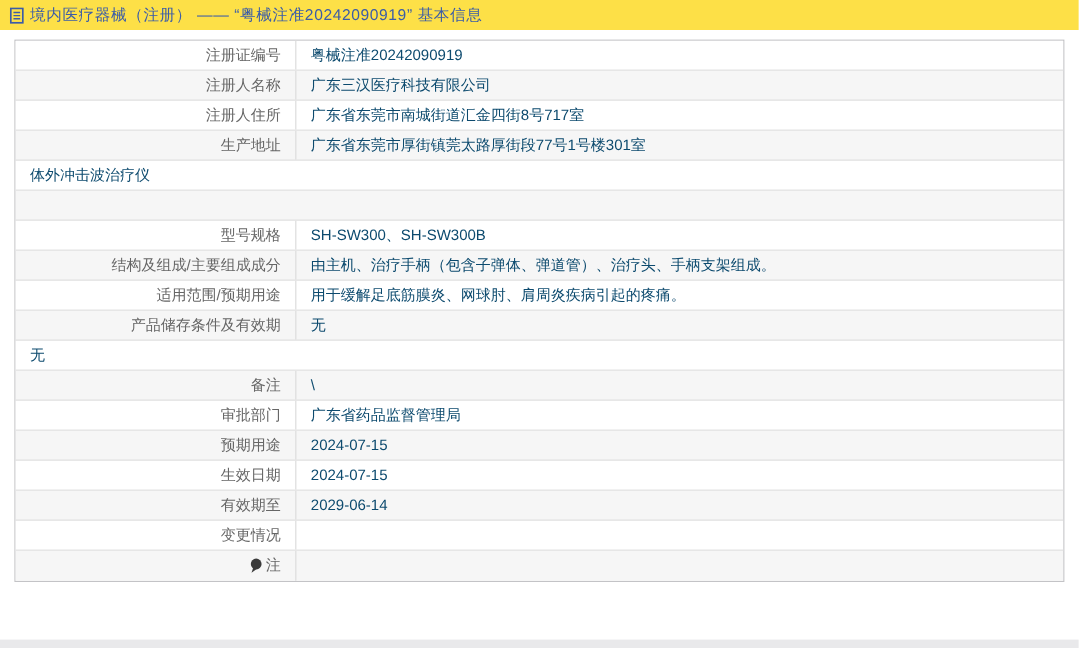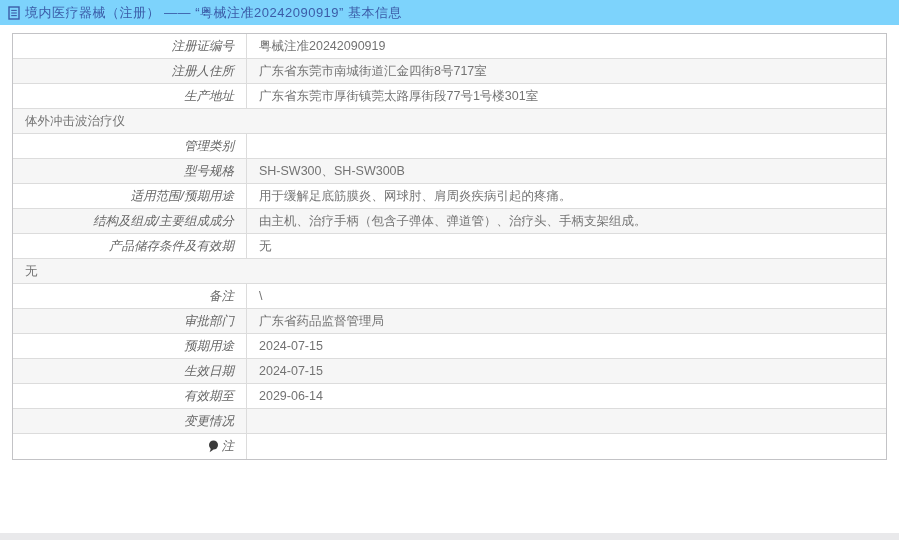--- a/index.html
+++ b/index.html
@@ -5,21 +5,21 @@
   * { margin:0; padding:0; box-sizing:border-box; }
   html,body { width:899px; height:540px; }
   body {
     background:#ffffff;
     font-family:"Liberation Sans","DejaVu Sans",sans-serif;
     position:relative;
     overflow:hidden;
   }
   .topbar {
     height:25px;
-    background:#7dd3fc;
+    background:#fde047;
     display:flex;
     align-items:center;
     padding-left:8px;
   }
   .doc-icon { display:inline-flex; margin-right:4px; }
   .page-title {
     color:#3b5ca8;
     font-size:13px;
     letter-spacing:0.5px;
     white-space:nowrap;
@@ -44,29 +44,28 @@
     width:234px;
     border-right:1px solid #dcdcdc;
     display:flex;
     justify-content:flex-end;
     align-items:center;
     gap:3px;
     padding-right:12px;
     font-size:12.5px;
     color:#666;
     white-space:nowrap;
-    font-style:italic;
   }
   .t-value {
     flex:1;
     display:flex;
     align-items:center;
     padding-left:12px;
     font-size:12.5px;
-    color:#737373;
+    color:#0c4a6e;
     white-space:nowrap;
   }
   .t-value.link { color:#58a0dc; cursor:pointer; }
   .note-icon { display:none; }
   .note-icon.show { display:inline-flex; }
   .footer-strip {
     position:absolute;
     left:0; bottom:0;
     width:899px; height:7px;
     background:#e9e9eb;
@@ -89,20 +88,27 @@
 
 <div class="table-wrap">
   <div class="t-row">
     <div class="t-label">
 
       <span class="label-text">注册证编号</span>
     </div>
     <div class="t-value">粤械注准20242090919</div>
   </div>
 
+  <div class="t-row">
+    <div class="t-label">
+
+      <span class="label-text">注册人名称</span>
+    </div>
+    <div class="t-value">广东三汉医疗科技有限公司</div>
+  </div>
 
   <div class="t-row">
     <div class="t-label">
 
       <span class="label-text">注册人住所</span>
     </div>
     <div class="t-value">广东省东莞市南城街道汇金四街8号717室</div>
   </div>
 
   <div class="t-row">
@@ -111,48 +117,44 @@
       <span class="label-text">生产地址</span>
     </div>
     <div class="t-value">广东省东莞市厚街镇莞太路厚街段77号1号楼301室</div>
   </div>
 
   <div class="t-row">
     <div class="t-value">体外冲击波治疗仪</div>
   </div>
 
   <div class="t-row">
-    <div class="t-label">
-
-      <span class="label-text">管理类别</span>
-    </div>
   </div>
 
   <div class="t-row">
     <div class="t-label">
 
       <span class="label-text">型号规格</span>
     </div>
     <div class="t-value">SH-SW300、SH-SW300B</div>
   </div>
 
   <div class="t-row">
     <div class="t-label">
 
+      <span class="label-text">结构及组成/主要组成成分</span>
+    </div>
+    <div class="t-value">由主机、治疗手柄（包含子弹体、弹道管）、治疗头、手柄支架组成。</div>
+  </div>
+
+  <div class="t-row">
+    <div class="t-label">
+
       <span class="label-text">适用范围/预期用途</span>
     </div>
     <div class="t-value">用于缓解足底筋膜炎、网球肘、肩周炎疾病引起的疼痛。</div>
-  </div>
-
-  <div class="t-row">
-    <div class="t-label">
-
-      <span class="label-text">结构及组成/主要组成成分</span>
-    </div>
-    <div class="t-value">由主机、治疗手柄（包含子弹体、弹道管）、治疗头、手柄支架组成。</div>
   </div>
 
   <div class="t-row">
     <div class="t-label">
 
       <span class="label-text">产品储存条件及有效期</span>
     </div>
     <div class="t-value">无</div>
   </div>
 

